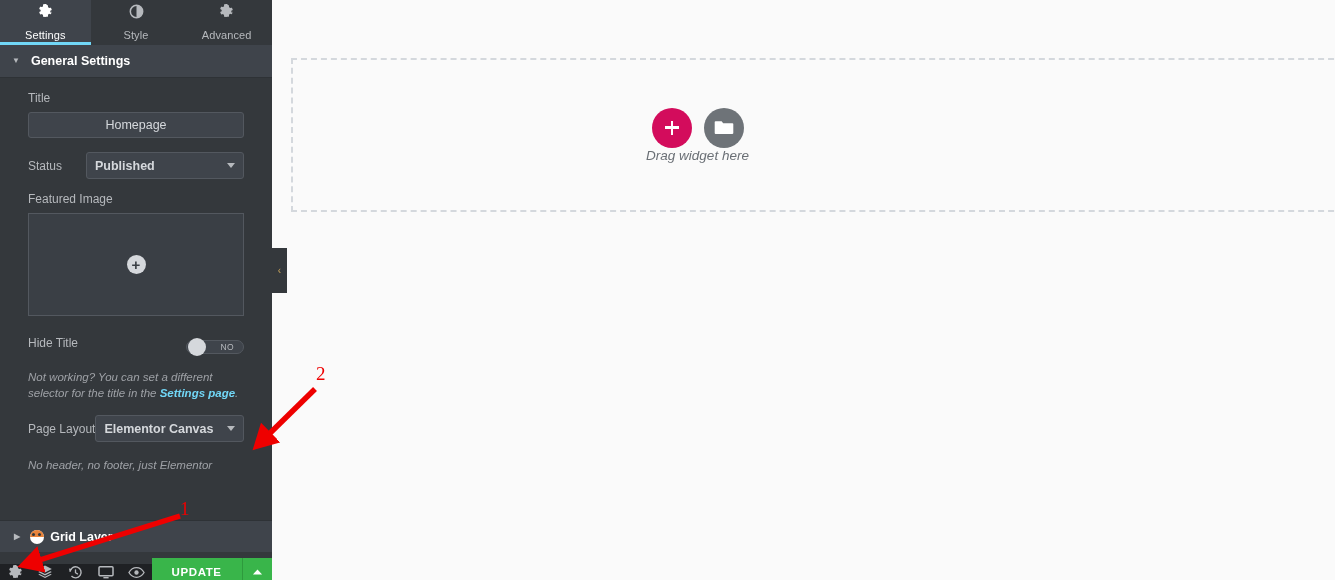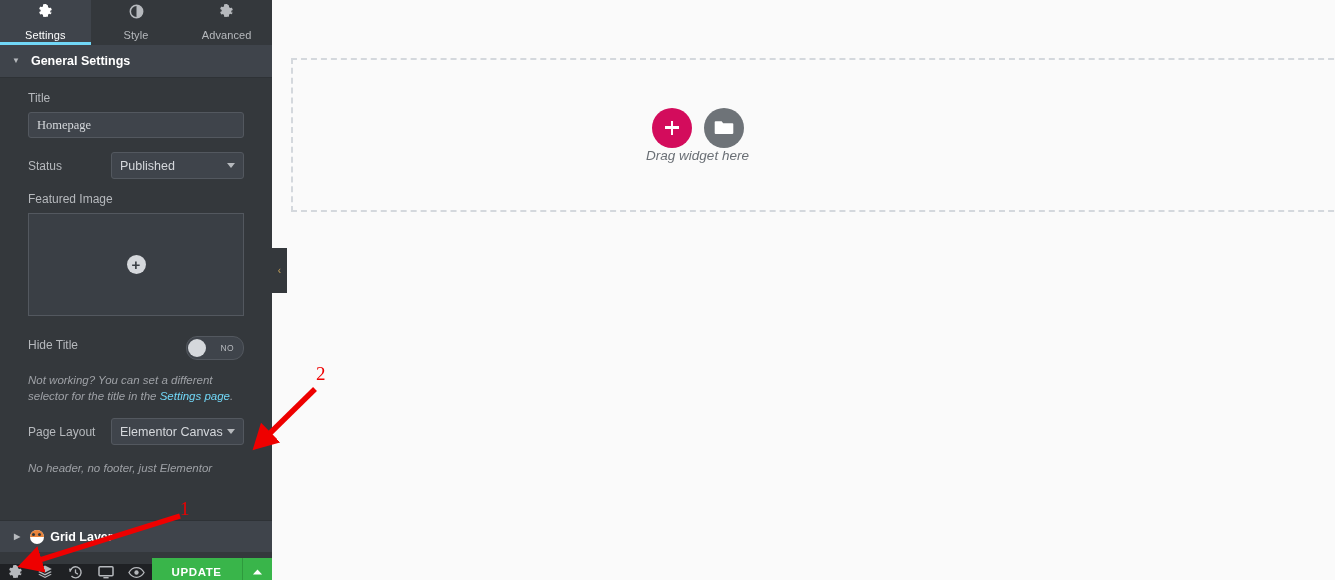--- a/index.html
+++ b/index.html
@@ -96,37 +96,39 @@
     display: block;
   }
   .text-input {
     width: 100%;
     height: 26px;
     background: #3f444b;
     border: 1px solid #53585f;
     border-radius: 3px;
     color: #d5d8dc;
     font-size: 12.5px;
-    font-family: Liberation Serif, serif;
+    font-family: Liberation Sans, sans-serif;
     padding: 0 8px;
     outline: none;
+    text-align: center;
   }
 
   
   .row {
     display: flex;
     align-items: center;
     padding-top: 14px;
   }
   .row .field-label { margin-bottom: 0; flex: 0 0 auto; }
   .sel-wrap {
     margin-left: auto;
     position: relative;
-    width: 133px;
+    width: 158px;
     height: 27px;
+    font-weight: bold;
   }
   .sel {
     width: 100%;
     height: 100%;
     background: #3f444b;
     border: 1px solid #53585f;
     border-radius: 3px;
     color: #d5d8dc;
     font-size: 12.5px;
     display: flex;
@@ -169,21 +171,21 @@
 
   
   .toggle-row {
     display: flex;
     align-items: center;
     padding-top: 20px;
     justify-content: space-between;
   }
   .switch {
     margin-left: auto;
-    width: 58px; height: 24px;
+    width: 58px; height: 14px;
     border-radius: 11px;
     background: #3f444b;
     border: 1px solid #53585f;
     display: flex;
     align-items: center;
     cursor: pointer;
     position: relative;
   }
   .switch .knob {
     width: 18px; height: 18px;
@@ -201,21 +203,21 @@
 
   .desc {
     color: #9ea1a6;
     font-size: 11.5px;
     font-style: italic;
     line-height: 16px;
     padding-top: 12px;
   }
   .desc a, .desc .lnk {
     color: #71d7f7;
-    font-weight: normal;
+    font-weight: bold;
     font-style: italic;
     text-decoration: none;
     cursor: pointer;
   }
   .desc-sm {
     color: #9ea1a6;
     font-size: 11.5px;
     font-style: italic;
     padding-top: 17px;
   }

